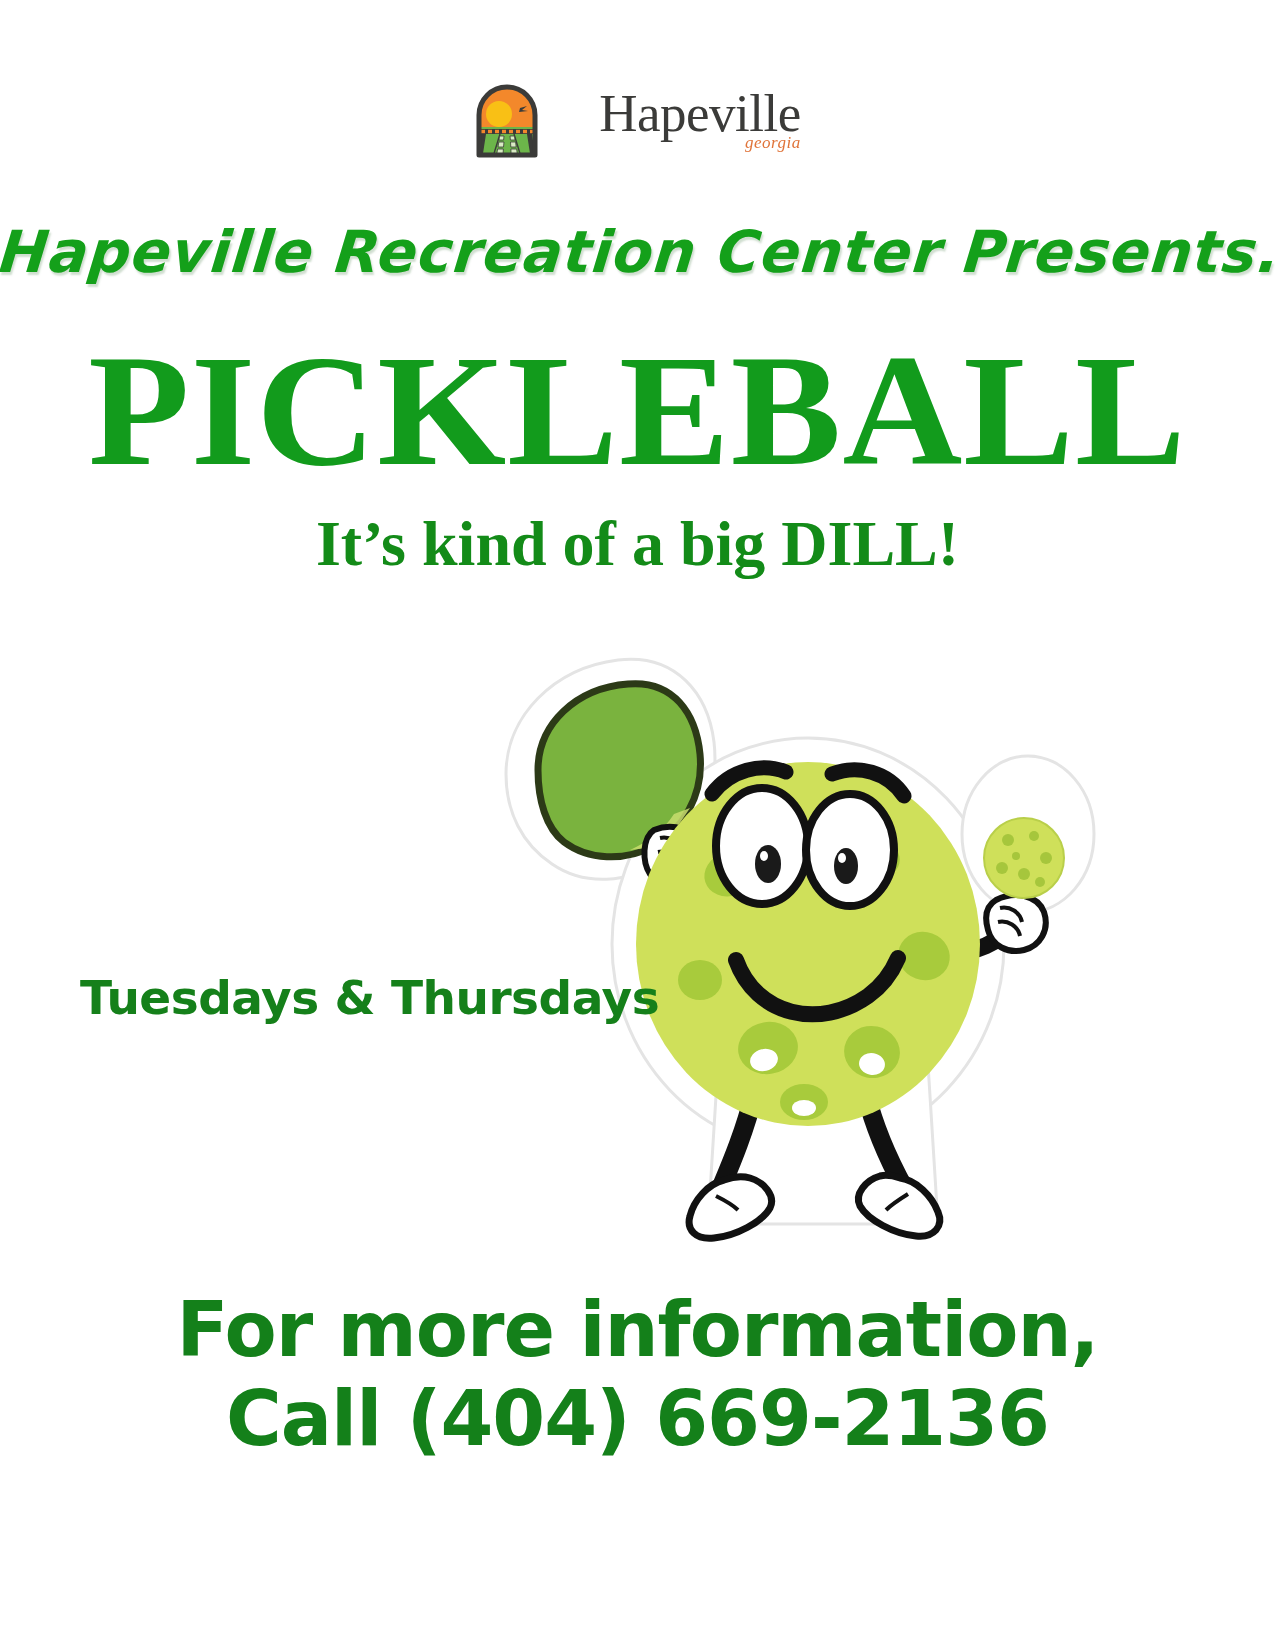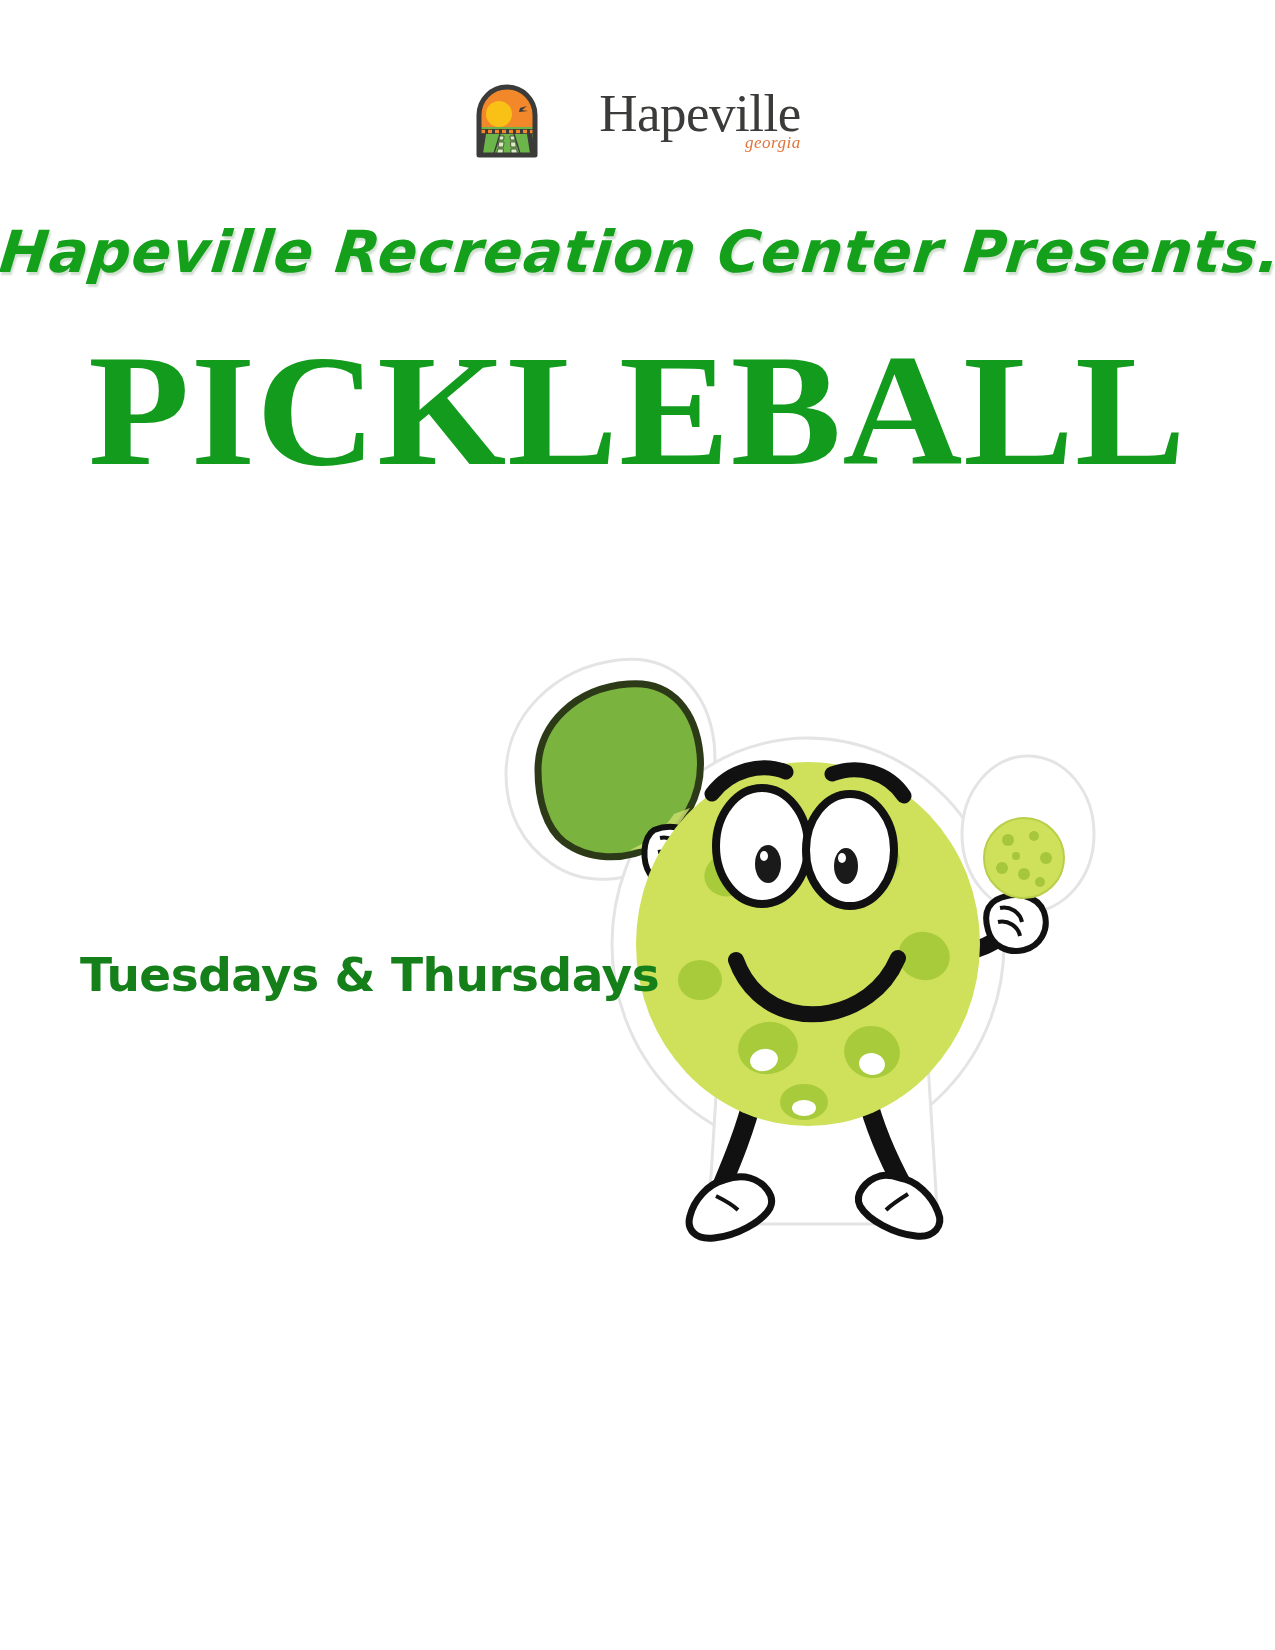--- a/index.html
+++ b/index.html
@@ -109,21 +109,21 @@
     font-weight: 700;
     font-size: 64px;
     line-height: 1;
     color: #138b18;
     letter-spacing: 0px;
   }
 
   
   .schedule {
     position: absolute;
-    top: 945px;
+    top: 968px;
     left: 80px;
     width: 560px;
     text-align: center;
     color: #15801a;
     font-family: "DejaVu Sans", sans-serif;
     font-weight: 700;
     font-size: 47px;
     line-height: 1.27;
     letter-spacing: -0.5px;
   }
@@ -210,20 +210,21 @@
       <div class="logo-city">Hapeville</div>
       <div class="logo-state">georgia</div>
     </div>
 
   </div>
 
   <div class="presents">Hapeville Recreation Center Presents...</div>
 
   <div class="title">PICKLEBALL</div>
 
+  <div class="subtitle">It’s kind of a big DILL!</div>
 
   <div class="mascot">
     <svg viewBox="0 0 640 620" xmlns="http://www.w3.org/2000/svg">
 
       <g fill="#ffffff" stroke="#e4e4e4" stroke-width="3">
 
         <path d="M38 150 C38 92 86 44 150 36 C208 29 240 70 246 118
                  C252 170 228 214 196 236 C160 260 116 262 84 240
                  C54 220 38 188 38 150 Z"></path>
 
@@ -322,14 +323,18 @@
 
       <path d="M268 336 C288 392 352 406 400 372 C414 362 424 348 430 334" stroke="#111111" stroke-width="16" fill="none" stroke-linecap="round"></path>
 
     </svg>
   </div>
 
   <div class="schedule">
     <div>Tuesdays &amp; Thursdays</div>
   </div>
 
+  <div class="contact">
+    <div>For more information,</div>
+    <div>Call (404) 669-2136</div>
+  </div>
 
 </div>
 
 </body></html>

